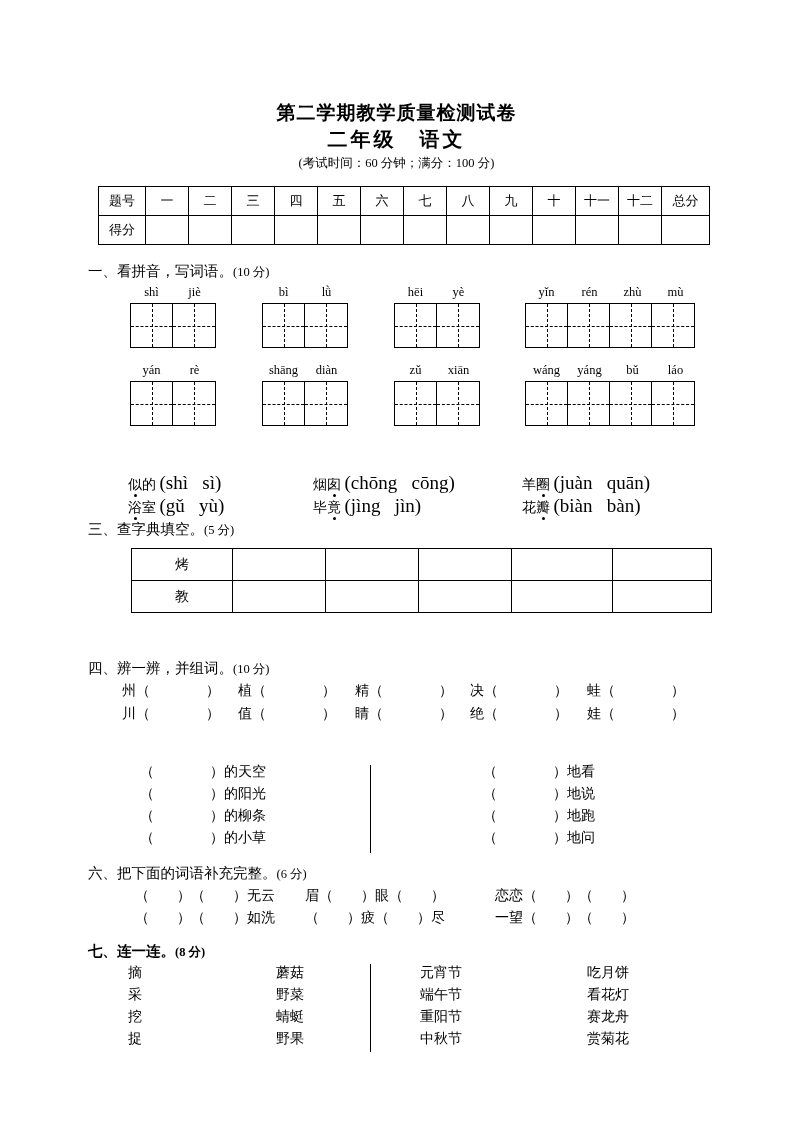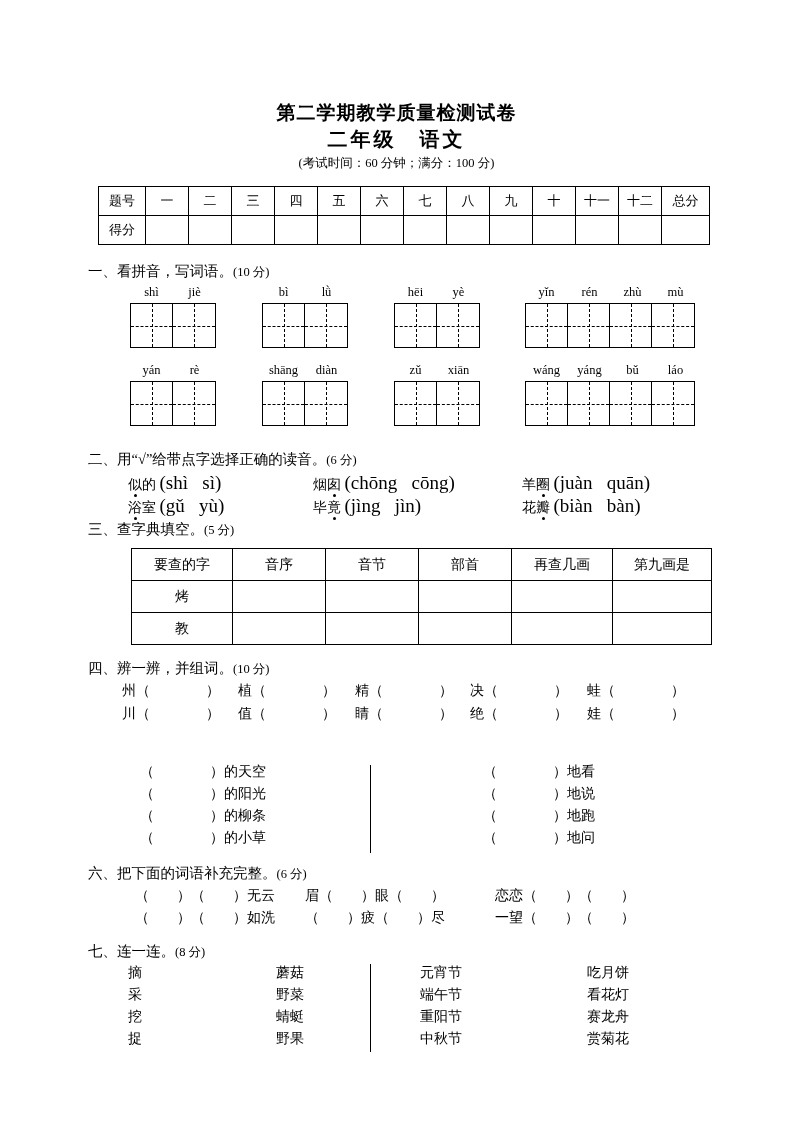--- a/index.html
+++ b/index.html
@@ -287,23 +287,20 @@
     <div class="cell"></div>
       <div class="cell"></div>
   </div>
   <div class="tzg" style="left:525px; top:381px;">
     <div class="cell"></div>
       <div class="cell"></div>
       <div class="cell"></div>
       <div class="cell"></div>
   </div>
 
-  <div class="sec-head" style="left:88px; top:450px;">
-    <span>二、用“√”给带点字选择正确的读音。</span><span class="pts">(6 分)</span>
-  </div>
 
   <div class="choice-item" style="left:128px; top:472px;">
     <span class="dotted">似</span><span>的</span>
     <span class="py">(<span>shì</span>&nbsp;&nbsp;&nbsp;<span>sì</span>)</span>
   </div>
   <div class="choice-item" style="left:313px; top:472px;">
     <span>烟</span><span class="dotted">囱</span>
     <span class="py">(<span>chōng</span>&nbsp;&nbsp;&nbsp;<span>cōng</span>)</span>
   </div>
   <div class="choice-item" style="left:522px; top:472px;">
@@ -323,28 +320,20 @@
     <span>花</span><span class="dotted">瓣</span>
     <span class="py">(<span>biàn</span>&nbsp;&nbsp;&nbsp;<span>bàn</span>)</span>
   </div>
 
   <div class="sec-head" style="left:88px; top:520px;">
     <span>三、查字典填空。</span><span class="pts">(5 分)</span>
   </div>
 
   <table class="dict-table">
     <tbody>
-        <tr>
-      <td class="c0">要查的字</td>
-      <td class="c1">音序</td>
-      <td class="c2">音节</td>
-      <td class="c3">部首</td>
-      <td class="c4">再查几画</td>
-      <td class="c5">第九画是</td>
-    </tr>
     <tr>
       <td class="c0">烤</td>
       <td class="c1"></td>
       <td class="c2"></td>
       <td class="c3"></td>
       <td class="c4"></td>
       <td class="c5"></td>
     </tr>
     <tr>
       <td class="c0">教</td>
@@ -391,21 +380,21 @@
   </div>
 
   <div class="col-item" style="left:135px; top:887px;">（　　）（　　）无云</div>
   <div class="col-item" style="left:305px; top:887px;">眉（　　）眼（　　）</div>
   <div class="col-item" style="left:495px; top:887px;">恋恋（　　）（　　）</div>
 
   <div class="col-item" style="left:135px; top:909px;">（　　）（　　）如洗</div>
   <div class="col-item" style="left:305px; top:909px;">（　　）疲（　　）尽</div>
   <div class="col-item" style="left:495px; top:909px;">一望（　　）（　　）</div>
 
-  <div class="sec-head" style="left:88px; top:942px;">
+  <div class="sec-head" style="left:88px; top:942px;font-weight:bold;">
     <span>七、连一连。</span><span class="pts">(8 分)</span>
   </div>
 
   <div class="vline" style="left:370px; top:964px; height:88px;"></div>
 
   <div class="col-item" style="left:128px; top:964px;">摘</div>
   <div class="col-item" style="left:128px; top:986px;">采</div>
   <div class="col-item" style="left:128px; top:1008px;">挖</div>
   <div class="col-item" style="left:128px; top:1030px;">捉</div>
 

